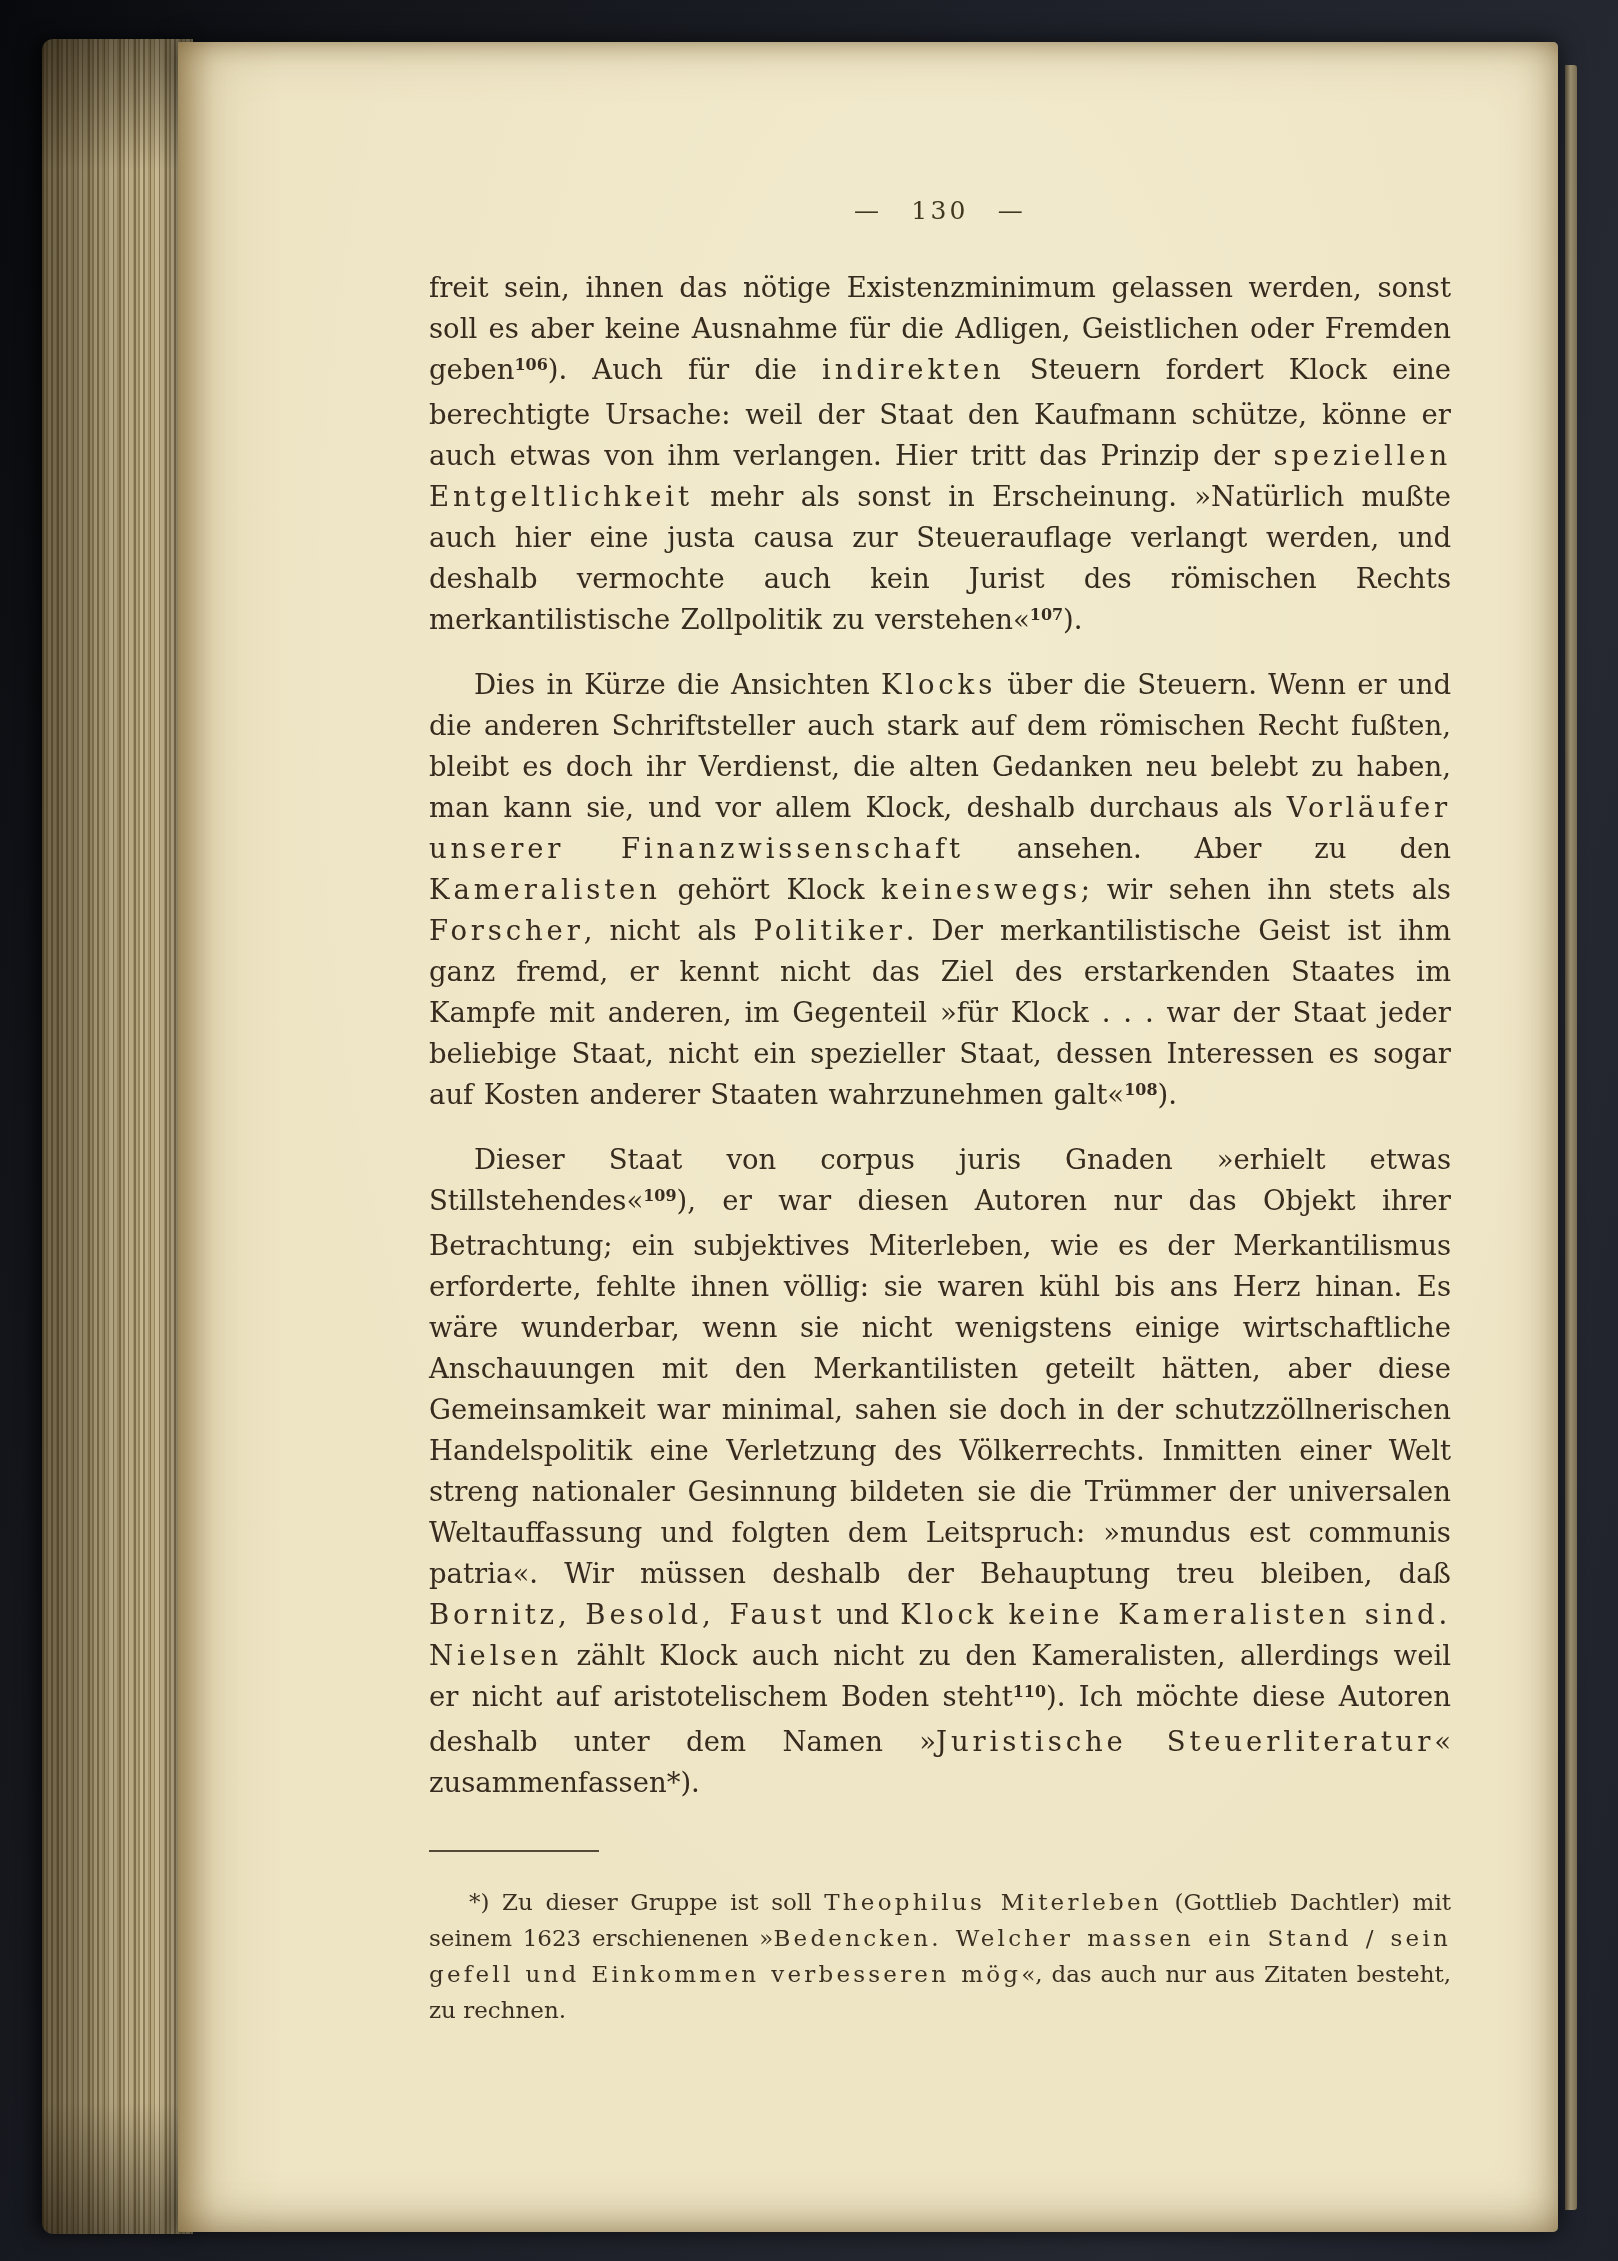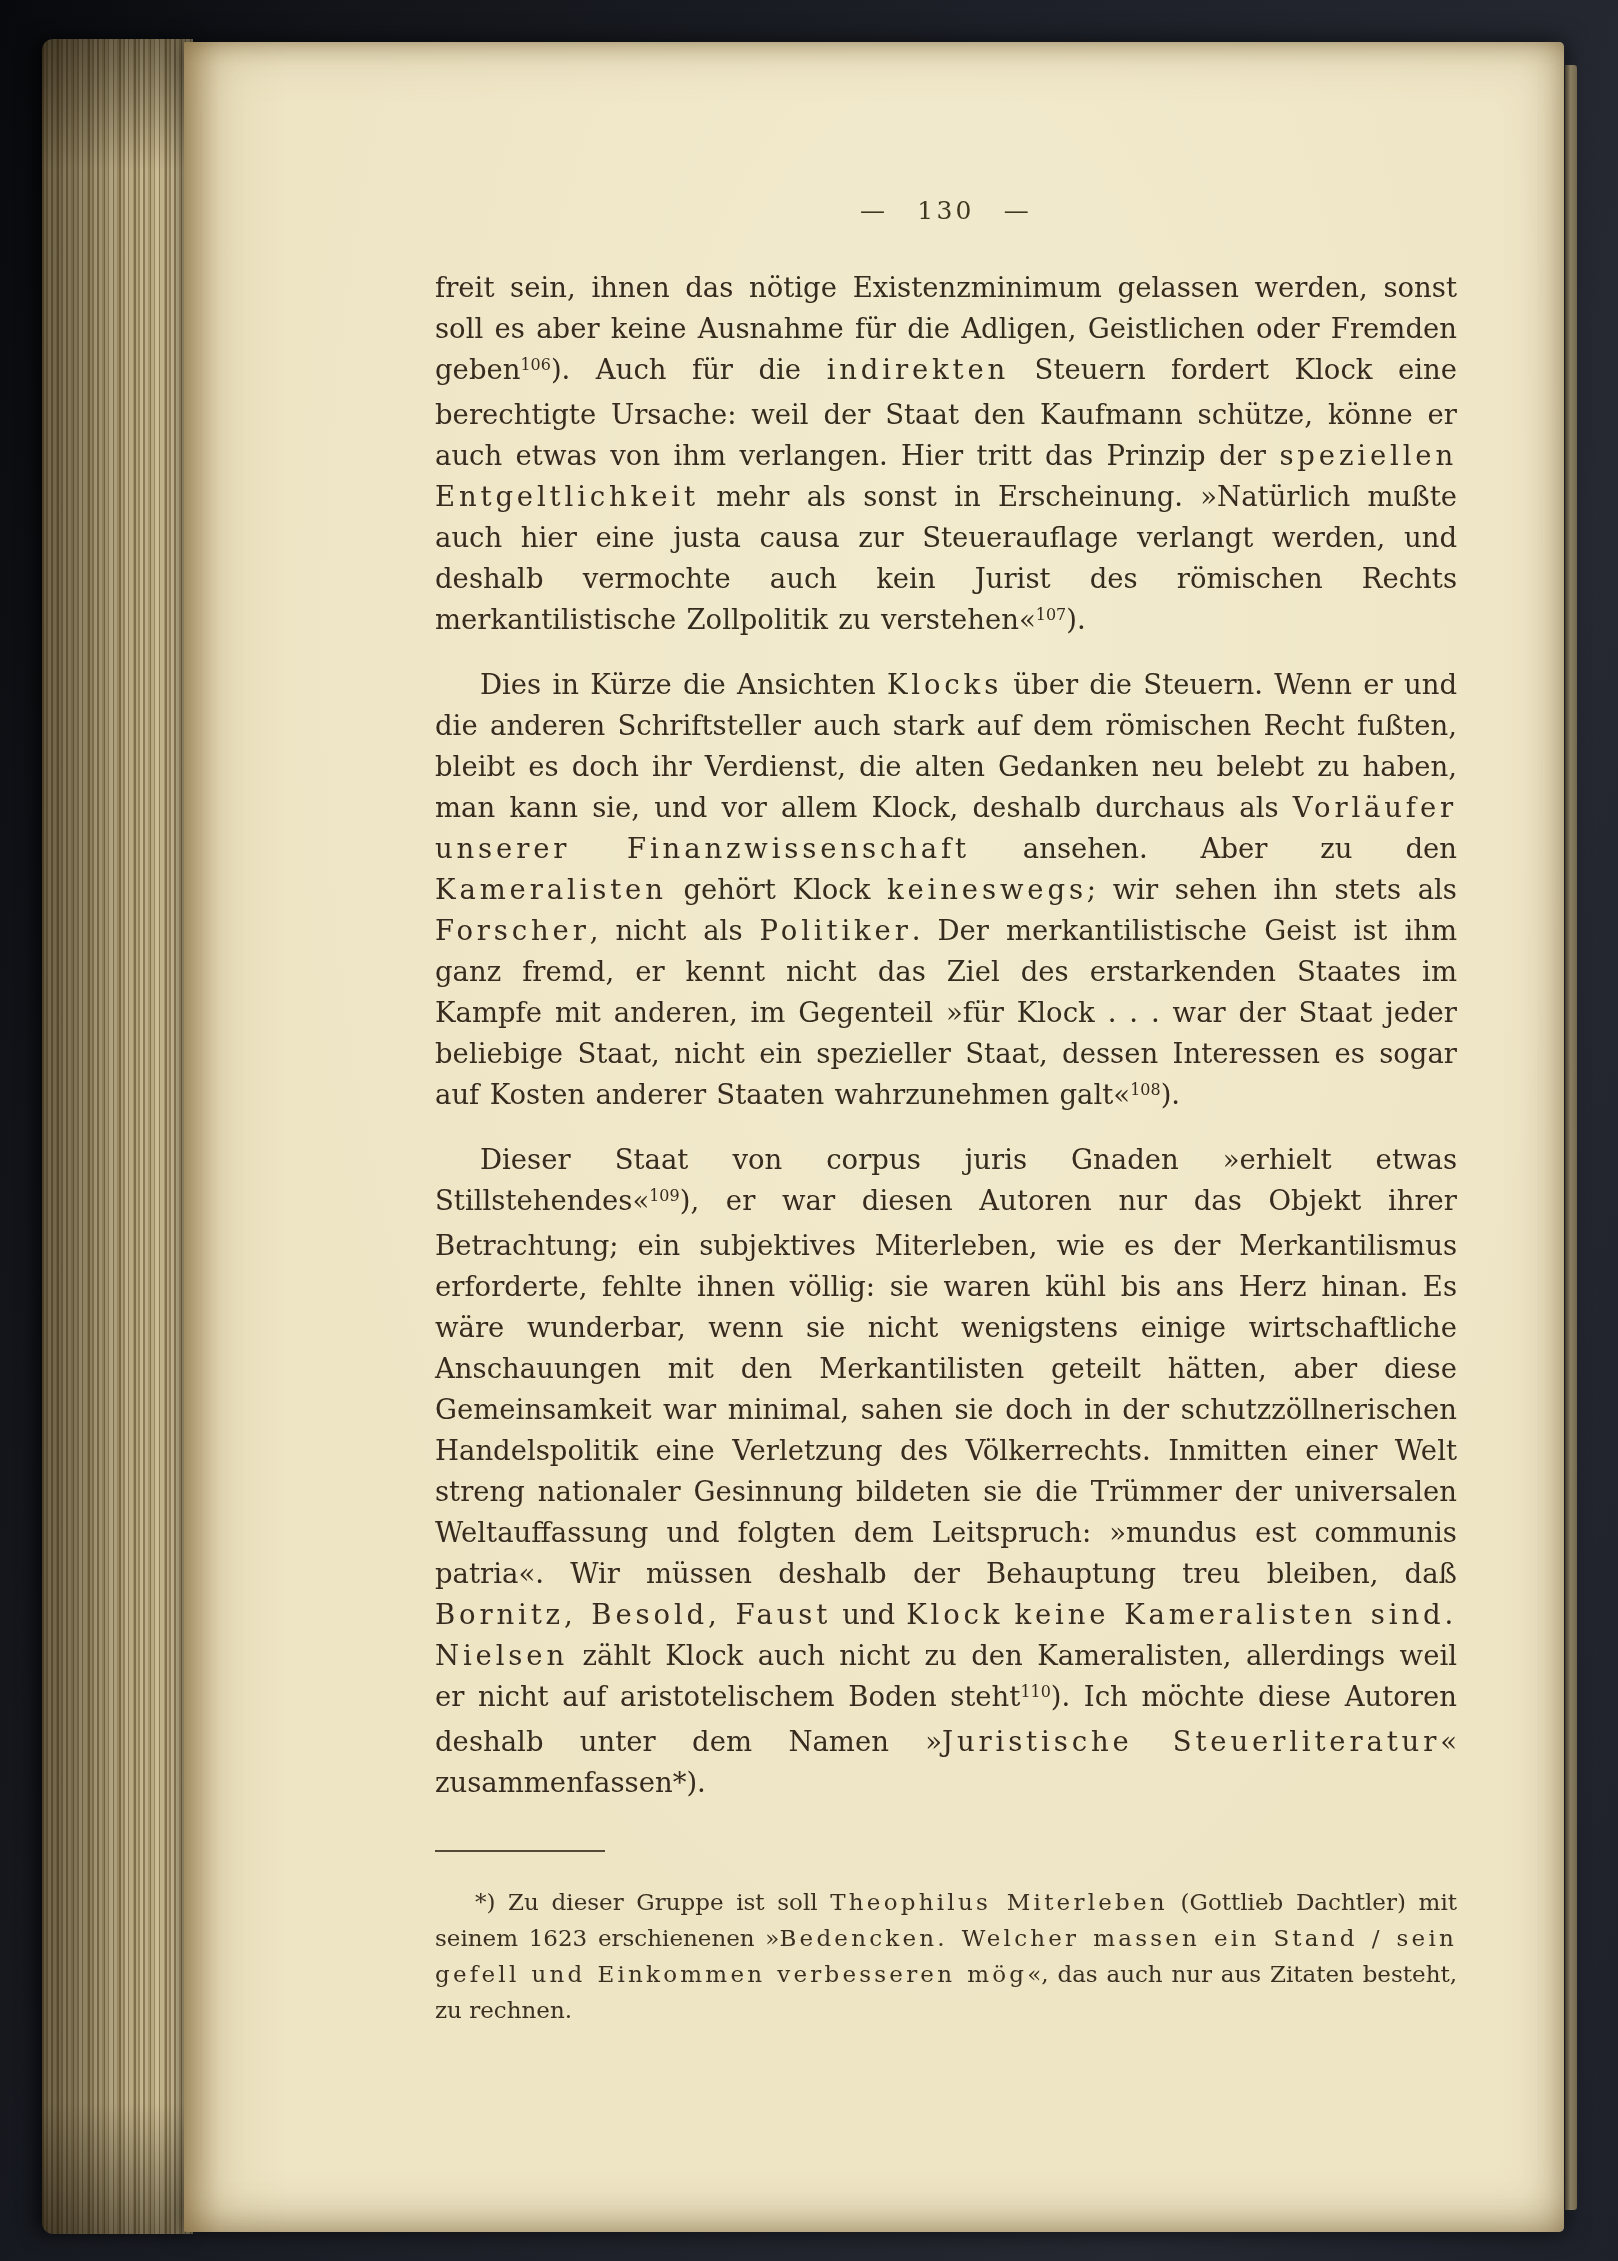--- a/index.html
+++ b/index.html
@@ -45,21 +45,21 @@
     top: 65px;
     width: 12px;
     height: 2145px;
     background: linear-gradient(90deg, #6b5f45 0%, #bfb086 45%, #8d7e5c 100%);
     border-radius: 0 3.2px 3.2px 0;
     opacity: 0.85;
   }
   
   .page {
     position: absolute;
-    left: 184px;
+    left: 178px;
     top: 42px;
     width: 1380px;
     height: 2190px;
     box-sizing: border-box;
     padding: 154px 107px 0 251px;
     background:
       radial-gradient(ellipse at 55% 28%, rgba(255,250,228,0.30) 0%, rgba(255,250,228,0) 62%),
       linear-gradient(90deg, #d5c49a 0px, #e7dcb9 36px, #eee5c5 105px, #eee5c5 100%);
     box-shadow:
       inset 0 0 57px rgba(128,102,56,0.28),
@@ -92,20 +92,21 @@
     margin-top: 20px;
   }
   .sp {
     letter-spacing: 0.14em;
   }
   .sup {
     font-size: 0.58em;
     position: relative;
     top: -0.55em;
     letter-spacing: 0;
+    font-weight: bold;
   }
   .footnote-rule {
     width: 170px;
     height: 1.6px;
     background: #554a37;
     margin: 47px 0 32px 0;
   }
   .footnote {
     font-size: 23px;
     line-height: 36px;

